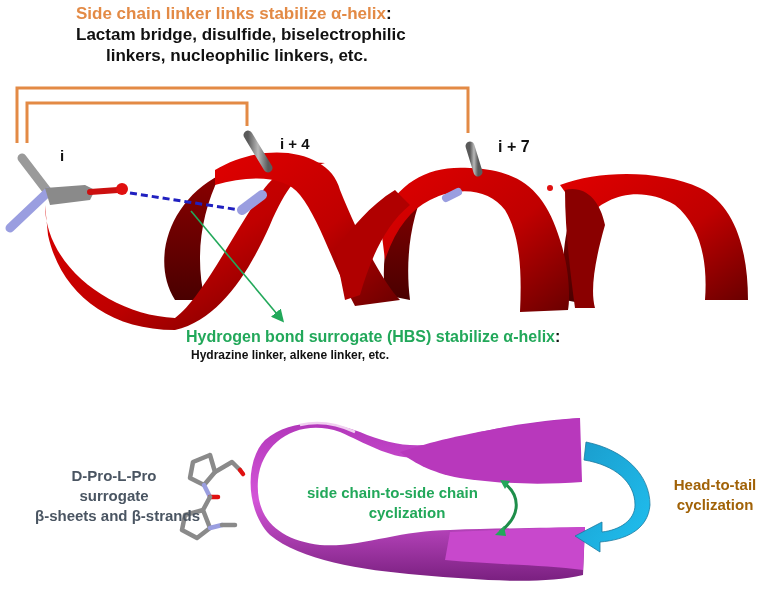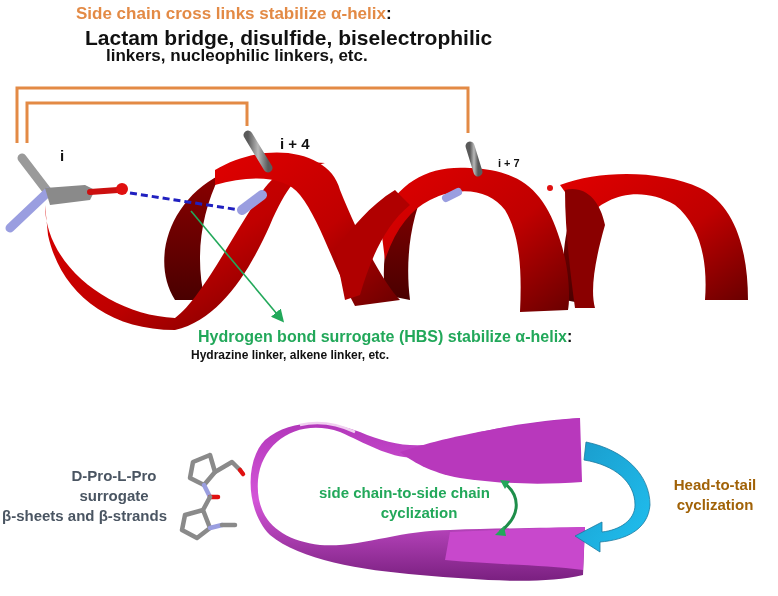--- a/index.html
+++ b/index.html
@@ -1,21 +1,21 @@
 <!DOCTYPE html>
 <html><head>
   <meta charset="utf-8">
   <style>
     html, body { margin: 0; padding: 0; background: #ffffff; }
     body { width: 778px; height: 596px; position: relative; overflow: hidden; font-family: "Liberation Sans", sans-serif; }
     .txt { position: absolute; font-weight: bold; white-space: nowrap; line-height: 1.2; }
     svg.art { position: absolute; left: 0; top: 0; }
     .t-orange { color: #e38a45; }
     .t-black { color: #111111; }
-    .t-green { color: #22a85a; margin-left: 12px; }
+    .t-green { color: #22a85a; }
     .t-grey { color: #4a5562; }
     .t-blue { color: #a16207; }
   </style>
 </head>
 <body>
 
 <svg class="art" width="778" height="596" viewBox="0 0 778 596" xmlns="http://www.w3.org/2000/svg">
   <defs>
     <linearGradient id="redRib" x1="0" y1="0" x2="1" y2="1">
       <stop offset="0" stop-color="#e00000"></stop>
@@ -116,35 +116,35 @@
     <path d="M495,535 L504,526 L506,536 Z" fill="#22a85a"></path>
     <path d="M500,480 L510,481 L505,489 Z" fill="#22a85a"></path>
   </g>
 
   <g>
     <path d="M586,442 C625,450 650,475 650,505 C648,530 625,540 600,542 L600,552 L575,536 L602,522 L602,532 C620,530 635,520 635,505 C635,482 615,465 584,460 Z" fill="url(#blueArrow)" stroke="#1a7aa0" stroke-width="0.8"></path>
   </g>
 </svg>
 
 <div class="txt" style="left:76px; top:4px; font-size:17px;">
-  <span class="t-orange">Side chain cross links stabilize α-helix</span><span class="t-black">:</span>
+  <span class="t-orange">Side chain linker links stabilize α-helix</span><span class="t-black">:</span>
 </div>
-<div class="txt t-black" style="left:85px; top:25px; font-size:21px;">Lactam bridge, disulfide, biselectrophilic</div>
+<div class="txt t-black" style="left:76px; top:25px; font-size:17px;">Lactam bridge, disulfide, biselectrophilic</div>
 <div class="txt t-black" style="left:76px; top:46px; font-size:17px;margin-left:30px;">linkers, nucleophilic linkers, etc.</div>
 
 <div class="txt t-black" style="left:60px; top:147px; font-size:15px;">i</div>
 <div class="txt t-black" style="left:280px; top:135px; font-size:15px;">i + 4</div>
-<div class="txt t-black" style="left:498px; top:137px; font-size:11px;margin-top:20px;">i + 7</div>
+<div class="txt t-black" style="left:498px; top:137px; font-size:16px;">i + 7</div>
 
 <div class="txt" style="left:186px; top:327px; font-size:16px;">
   <span class="t-green">Hydrogen bond surrogate (HBS) stabilize α-helix</span><span class="t-black">:</span>
 </div>
 <div class="txt t-black" style="left:191px; top:348px; font-size:12px;">Hydrazine linker, alkene linker, etc.</div>
 
 <div class="txt t-grey" style="left:44px; top:467px; font-size:15px; width:140px; text-align:center;">D-Pro-L-Pro</div>
 <div class="txt t-grey" style="left:44px; top:487px; font-size:15px; width:140px; text-align:center;">surrogate</div>
-<div class="txt t-grey" style="left:2px; top:507px; font-size:15px; width:182px; text-align:left;">β-sheets and β-strands</div>
+<div class="txt t-grey" style="left:18px; top:507px; font-size:15px; width:182px; text-align:right;">β-sheets and β-strands</div>
 
 <div class="txt t-green" style="left:307px; top:484px; font-size:15px; width:200px; text-align:left;">side chain-to-side chain</div>
 <div class="txt t-green" style="left:307px; top:504px; font-size:15px; width:200px; text-align:center;">cyclization</div>
 
 <div class="txt t-blue" style="left:660px; top:476px; font-size:15px; width:110px; text-align:center;">Head-to-tail</div>
 <div class="txt t-blue" style="left:660px; top:496px; font-size:15px; width:110px; text-align:center;">cyclization</div>
 
 </body></html>

